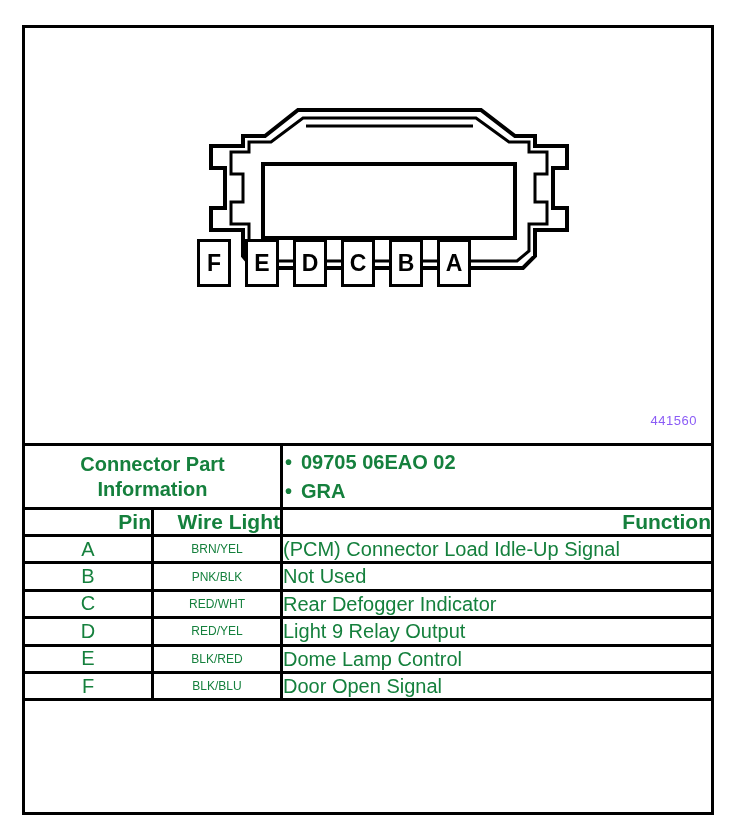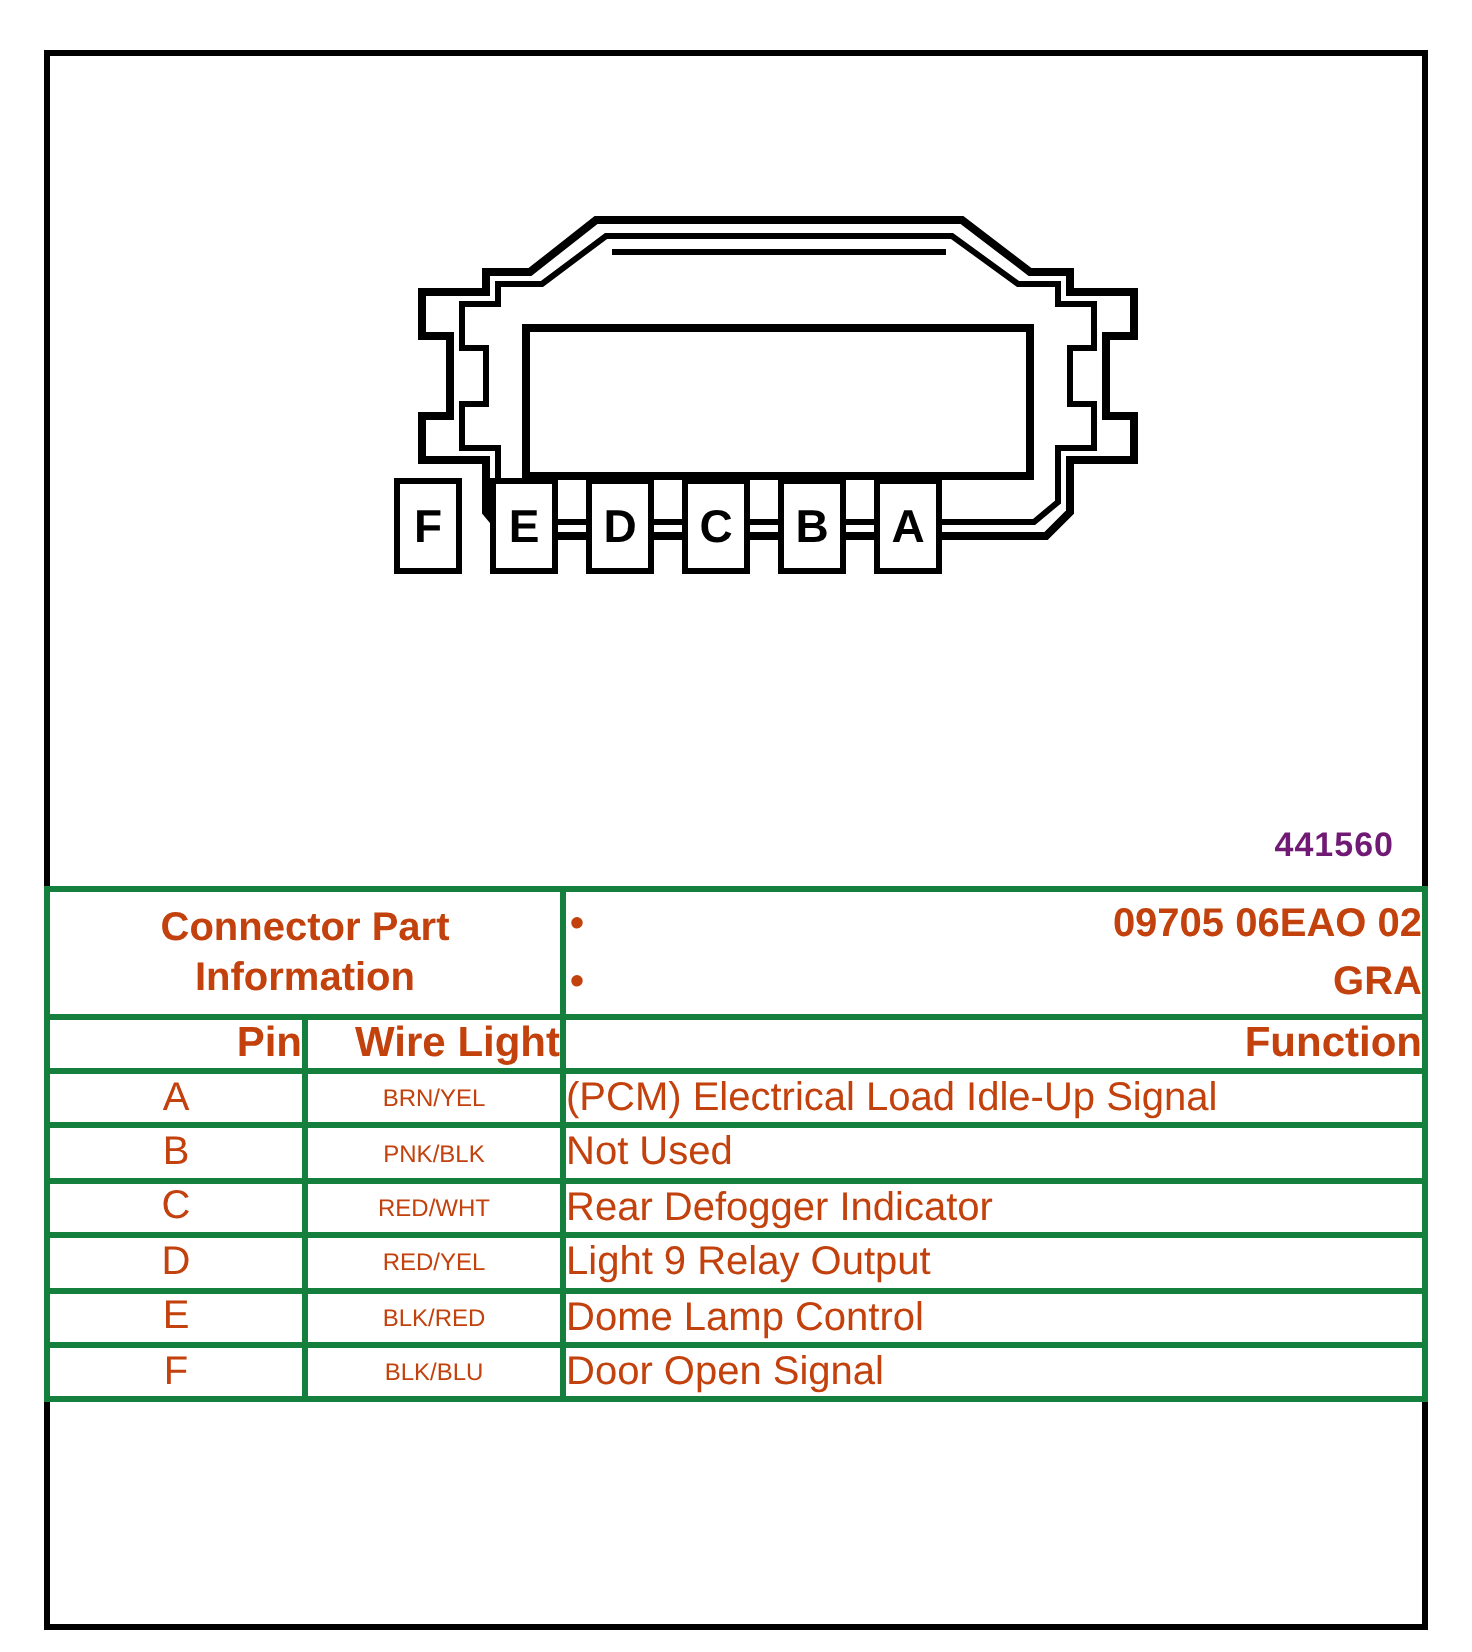--- a/index.html
+++ b/index.html
@@ -60,54 +60,52 @@
     font-size: 23px;
     font-weight: bold;
     color: #000;
     background: #ffffff;
     line-height: 1;
   }
   .fig-number {
     position: absolute;
     right: 14px;
     top: 385px;
-    font-size: 17px;
+    font-size: 13px;
     letter-spacing: 0.5px;
-    color: #701a75;
-    font-weight: bold;
+    color: #8b5cf6;
   }
 
   
   .conn-table {
     position: absolute;
     left: -3px;
     top: 415px;
     width: 692px;
     border-collapse: collapse;
     table-layout: fixed;
   }
   .conn-table td, .conn-table th {
-    border: 3px solid #15803d;
+    border: 3px solid #000000;
     padding: 0;
-    color: #c2410c;
+    color: #15803d;
     vertical-align: middle;
   }
   .cpi-cell {
     width: 255px;
     text-align: center;
     font-size: 20px;
     font-weight: bold;
     line-height: 1.25;
     padding: 10px 6px;
   }
   .cpi-values {
     padding: 10px 8px 10px 20px;
     font-size: 20px;
     font-weight: bold;
-    text-align: right;
   }
   .cpi-values ul {
     margin: 0;
     padding: 0 0 0 18px;
     list-style: none;
   }
   .cpi-values li {
     position: relative;
     margin: 3px 0;
     line-height: 1.3;
@@ -238,21 +236,21 @@
           </td>
         </tr>
         <tr>
           <td class="hdr col-pin">Pin</td>
           <td class="hdr col-wire">Wire Light</td>
           <td class="hdr">Function</td>
         </tr>
         <tr>
           <td class="cell-pin">A</td>
           <td class="cell-wire">BRN/YEL</td>
-          <td class="cell-func">(PCM) Electrical Load Idle-Up Signal</td>
+          <td class="cell-func">(PCM) Connector Load Idle-Up Signal</td>
         </tr>
         <tr>
           <td class="cell-pin">B</td>
           <td class="cell-wire">PNK/BLK</td>
           <td class="cell-func">Not Used</td>
         </tr>
         <tr>
           <td class="cell-pin">C</td>
           <td class="cell-wire">RED/WHT</td>
           <td class="cell-func">Rear Defogger Indicator</td>

